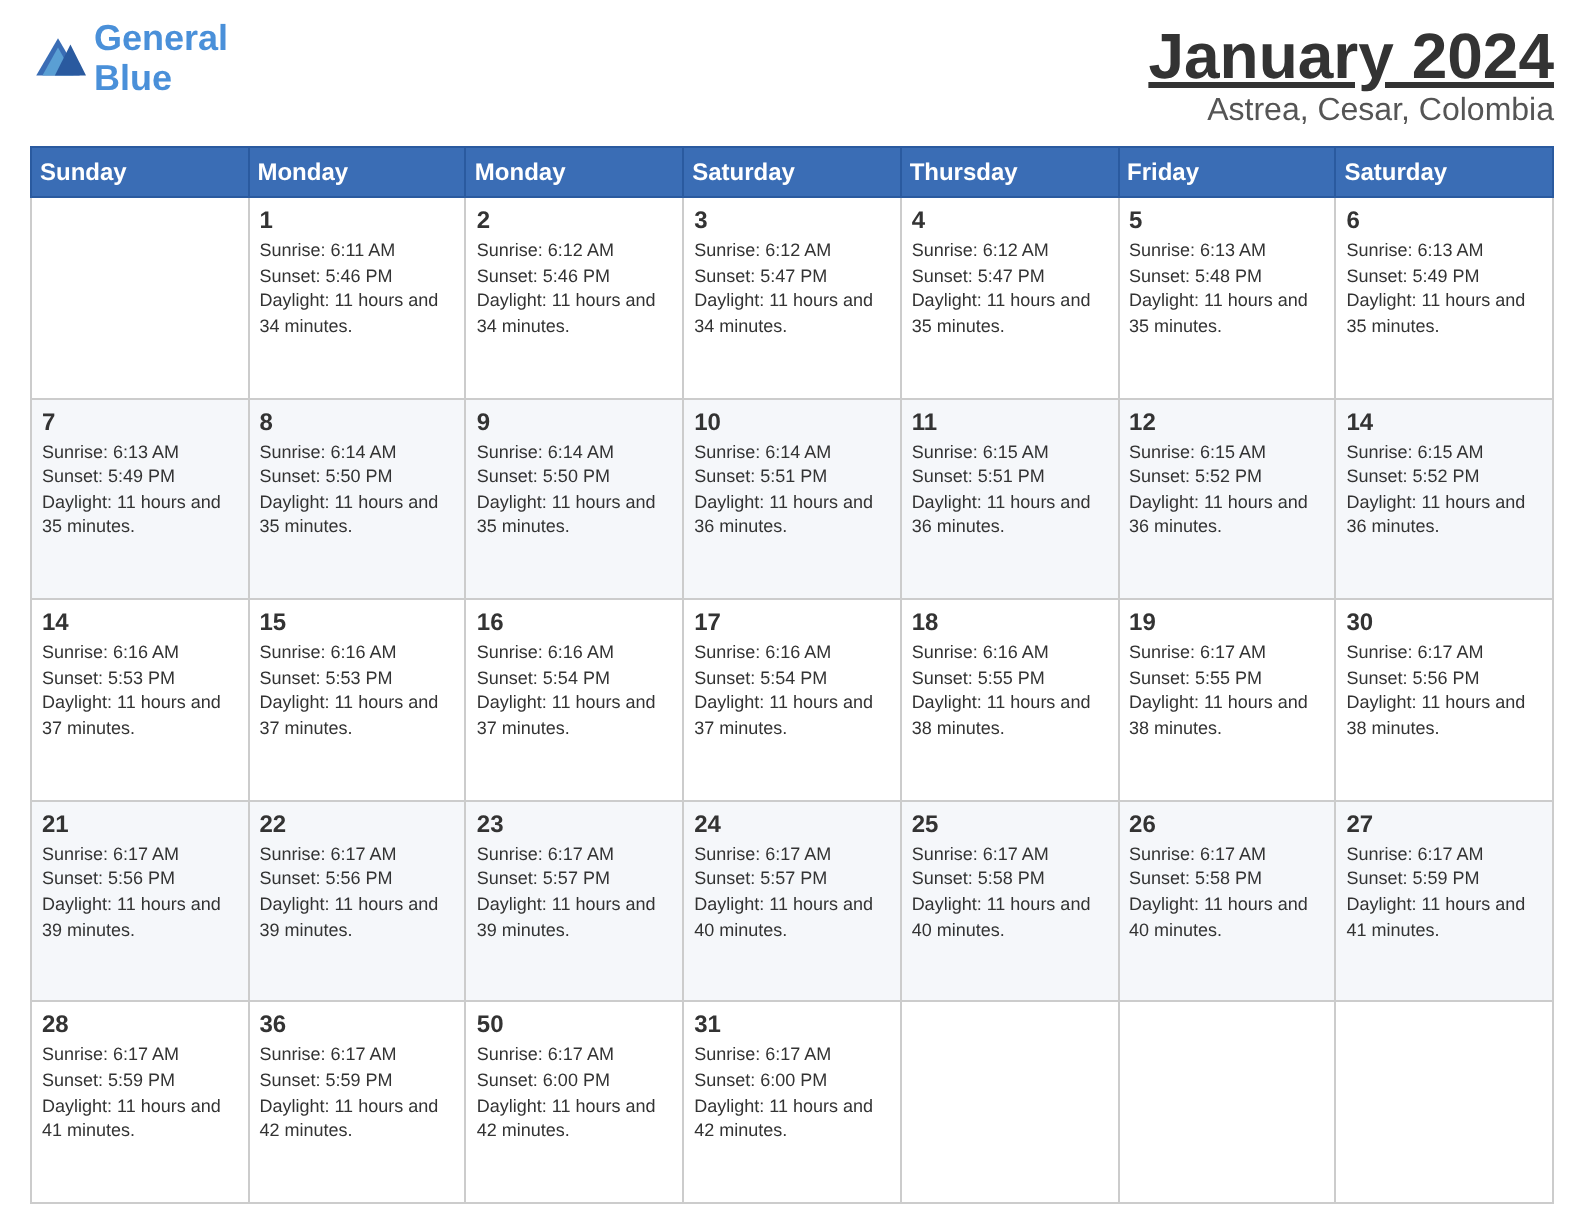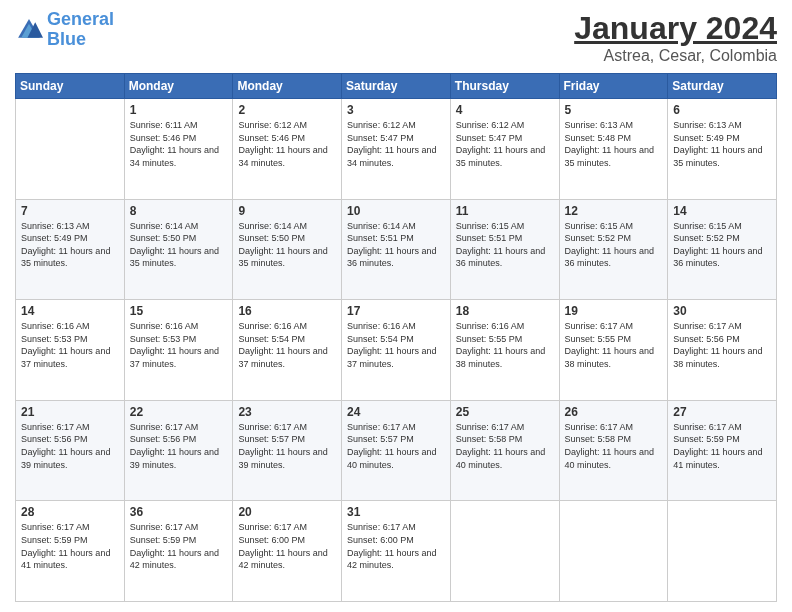--- a/index.html
+++ b/index.html
@@ -251,21 +251,21 @@
         <tr>
           <td>
             <span class="day-number">28</span>
             <div class="day-info">Sunrise: 6:17 AM<br>Sunset: 5:59 PM<br>Daylight: 11 hours and 41 minutes.</div>
           </td>
           <td>
             <span class="day-number">36</span>
             <div class="day-info">Sunrise: 6:17 AM<br>Sunset: 5:59 PM<br>Daylight: 11 hours and 42 minutes.</div>
           </td>
           <td>
-            <span class="day-number">20</span>
+            <span class="day-number">50</span>
             <div class="day-info">Sunrise: 6:17 AM<br>Sunset: 6:00 PM<br>Daylight: 11 hours and 42 minutes.</div>
           </td>
           <td>
             <span class="day-number">31</span>
             <div class="day-info">Sunrise: 6:17 AM<br>Sunset: 6:00 PM<br>Daylight: 11 hours and 42 minutes.</div>
           </td>
           <td class="empty-cell"></td>
           <td class="empty-cell"></td>
           <td class="empty-cell"></td>
         </tr>

